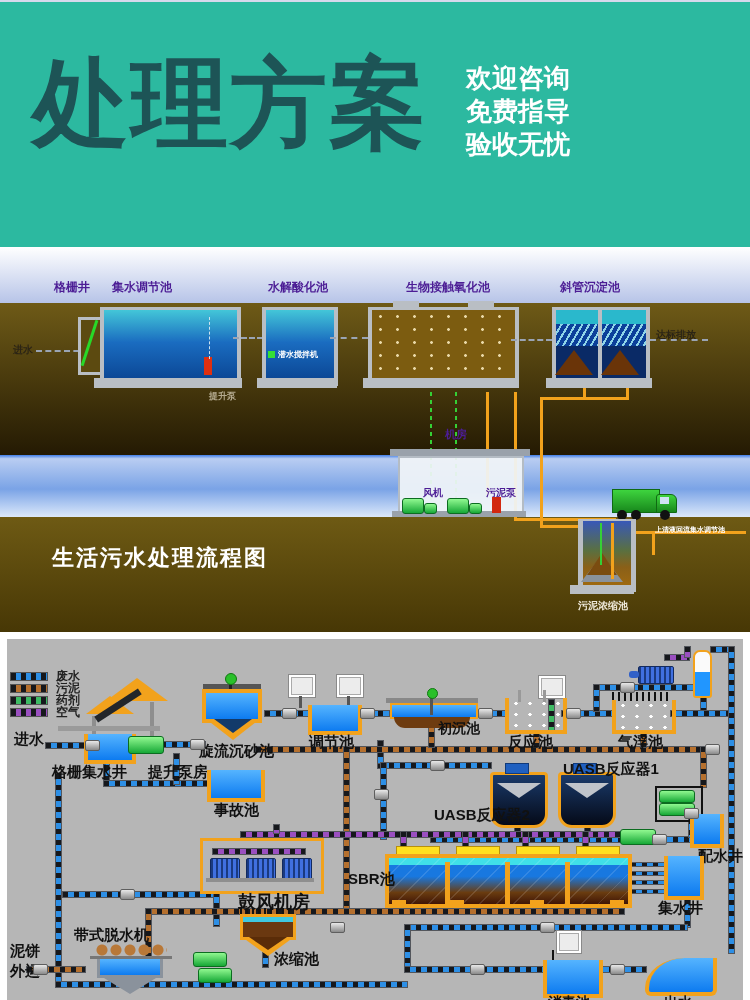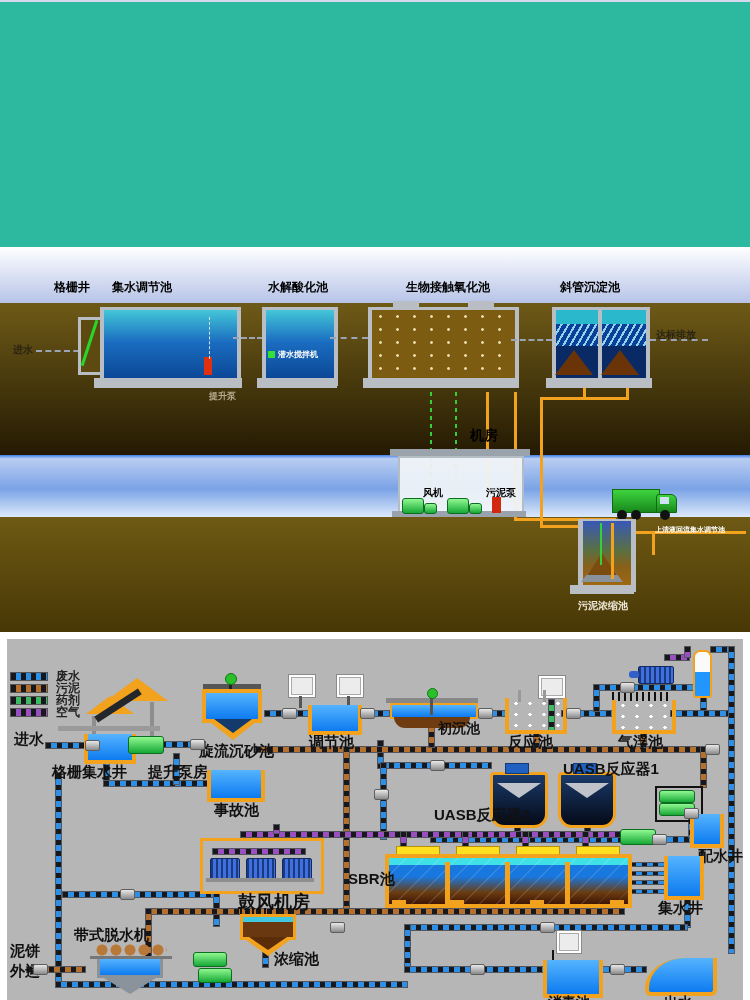--- a/index.html
+++ b/index.html
@@ -17,21 +17,21 @@
   .sky1{position:absolute;left:0;top:0;width:750px;height:56px;background:linear-gradient(180deg,#ffffff,#b7c4e8)}
   .earth1{position:absolute;left:0;top:56px;width:750px;height:152px;background:linear-gradient(180deg,#6e5a17,#241a03)}
   .sky2{position:absolute;left:0;top:208px;width:750px;height:62px;background:linear-gradient(180deg,#3f7de8 0,#b9cdf2 6%,#7aa3e6 55%,#dce9fb 100%)}
   .earth2{position:absolute;left:0;top:270px;width:750px;height:115px;background:linear-gradient(180deg,#6e5a14,#473705)}
   .ct{position:absolute;border:4px solid #b9bec4;border-top-width:3px;background:linear-gradient(180deg,#43c6d8 0%,#1a6cc0 45%,#0a4492 100%)}
   .slab{position:absolute;background:#b9bec4}
   .gp{position:absolute;border-top:2px dashed #9aa4b4;height:0}
   .op{position:absolute;background:#f2a21c}
   .oph{height:3px}.opv{width:3px}
   .grp{position:absolute;width:2px;background:repeating-linear-gradient(180deg,#35d035 0 4px,rgba(0,0,0,0) 4px 8px)}
-  .d1lbl{position:absolute;font-weight:bold;font-size:12px;color:#000000;white-space:nowrap}
+  .d1lbl{position:absolute;font-weight:bold;font-size:12px;color:#4c1d95;white-space:nowrap}
   .gpump1{position:absolute;background:linear-gradient(180deg,#90f890,#16a836);border:1px solid #0c6c20;border-radius:3px}
   
   #d2{position:absolute;left:0;top:632px;width:750px;height:368px;background:#b6b6b6;overflow:hidden}
   #d2 .frame{position:absolute;background:#fff}
   #titlebar2{position:absolute;left:178px;top:6px;width:487px;height:34px;background:linear-gradient(180deg,#8a8a8a,#686868);border:2px solid #cecece;display:flex;align-items:center;justify-content:center}
   #titlebar2 span{font-family:"Liberation Serif",serif;font-weight:bold;font-size:23px;color:#46e54a;letter-spacing:5px}
   .p{position:absolute;border:1px solid #53565c}
   .ph{height:5px}.pv{width:5px}.pthin{height:3px}
   .ph.pb{background:repeating-linear-gradient(90deg,#16181c 0 5px,#2d8fe6 5px 11px)}
   .pv.pb{background:repeating-linear-gradient(180deg,#16181c 0 5px,#2d8fe6 5px 11px)}
@@ -56,20 +56,26 @@
   .blower2{position:absolute;background:repeating-linear-gradient(90deg,#1a3a80 0 2px,#4070e0 2px 5px);border:1px solid #122a60;border-radius:2px}
   .dots-w{background-image:radial-gradient(#fff 1.5px,rgba(0,0,0,0) 2px);background-size:14px 11px}
 </style>
 </head>
 <body>
 
 <div id="page">
 
   <div id="hdr">
     <div class="topline"></div>
+    <div id="big-title">处理方案</div>
+    <div id="slogans">
+      <div>欢迎咨询</div>
+      <div>免费指导</div>
+      <div>验收无忧</div>
+    </div>
   </div>
 
   <div id="d1">
     <div class="sky1"></div>
     <div class="earth1"></div>
     <div class="sky2"></div>
     <div class="earth2"></div>
 
     <div class="d1lbl" style="left:54px;top:32px">格栅井</div>
     <div class="d1lbl" style="left:112px;top:32px">集水调节池</div>
@@ -123,21 +129,21 @@
     <div class="op oph" style="left:540px;top:278px;width:64px"></div>
     <div class="op opv" style="left:486px;top:145px;height:103px"></div>
     <div class="op opv" style="left:514px;top:145px;height:128px"></div>
     <div class="op oph" style="left:514px;top:271px;width:102px"></div>
     <div class="op oph" style="left:628px;top:284px;width:118px"></div>
     <div class="op opv" style="left:652px;top:284px;height:24px"></div>
 
     <div class="grp" style="left:430px;top:145px;height:126px"></div>
     <div class="grp" style="left:455px;top:145px;height:106px"></div>
 
-    <div class="d1lbl" style="left:470px;top:180px;font-size:14px">机房</div>
+    <div class="d1lbl" style="left:445px;top:180px;font-size:11px">机房</div>
     <div class="abs" style="left:390px;top:202px;width:140px;height:7px;background:#9aa2ab"></div>
     <div class="abs" style="left:398px;top:209px;width:122px;height:56px;background:rgba(240,244,248,.93);border:2px solid #b4bcc4"></div>
     <div class="abs" style="left:392px;top:264px;width:134px;height:6px;background:#9aa2ab"></div>
     <div class="d1lbl" style="left:423px;top:239px;font-size:10px">风机</div>
     <div class="gpump1" style="left:402px;top:251px;width:20px;height:14px"></div>
     <div class="gpump1" style="left:424px;top:256px;width:11px;height:9px"></div>
     <div class="gpump1" style="left:447px;top:251px;width:20px;height:14px"></div>
     <div class="gpump1" style="left:469px;top:256px;width:11px;height:9px"></div>
     <div class="d1lbl" style="left:486px;top:239px;font-size:10px">污泥泵</div>
     <div class="abs" style="left:492px;top:250px;width:9px;height:16px;background:#d22810"></div>
@@ -152,20 +158,21 @@
     <div class="abs" style="left:578px;top:272px;width:48px;height:66px;border:5px solid #b9bec4;border-top-width:2px;background:linear-gradient(180deg,#3858b8,#5a7040 45%,#8a6018 70%,#a06a10)">
       <div class="tri" style="left:-2px;top:34px;border-left:21px solid rgba(0,0,0,0);border-right:21px solid rgba(0,0,0,0);border-bottom:27px solid #8a929c"></div>
       <div class="tri" style="left:4px;top:32px;border-left:15px solid rgba(0,0,0,0);border-right:15px solid rgba(0,0,0,0);border-bottom:22px solid #7a4c10"></div>
     </div>
     <div class="slab" style="left:570px;top:338px;width:64px;height:9px"></div>
     <div class="abs" style="left:600px;top:276px;width:2px;height:42px;background:#35d035"></div>
     <div class="op opv" style="left:611px;top:276px;height:56px"></div>
     <div class="d1lbl" style="left:655px;top:278px;font-size:7px;color:#fff">上清液回流集水调节池</div>
     <div class="d1lbl" style="left:578px;top:352px;font-size:10px;color:#efe9da">污泥浓缩池</div>
 
+    <div class="abs" style="left:52px;top:296px;font-family:'Liberation Serif',serif;font-weight:bold;font-size:22px;color:#fff;letter-spacing:2px">生活污水处理流程图</div>
   </div>
 
   <div id="d2">
 
 
     <div class="abs" style="left:10px;top:38px">
       <div class="legend-row">
           <div class="lsw ls-b"></div>
           <span>废水</span>
         </div>

